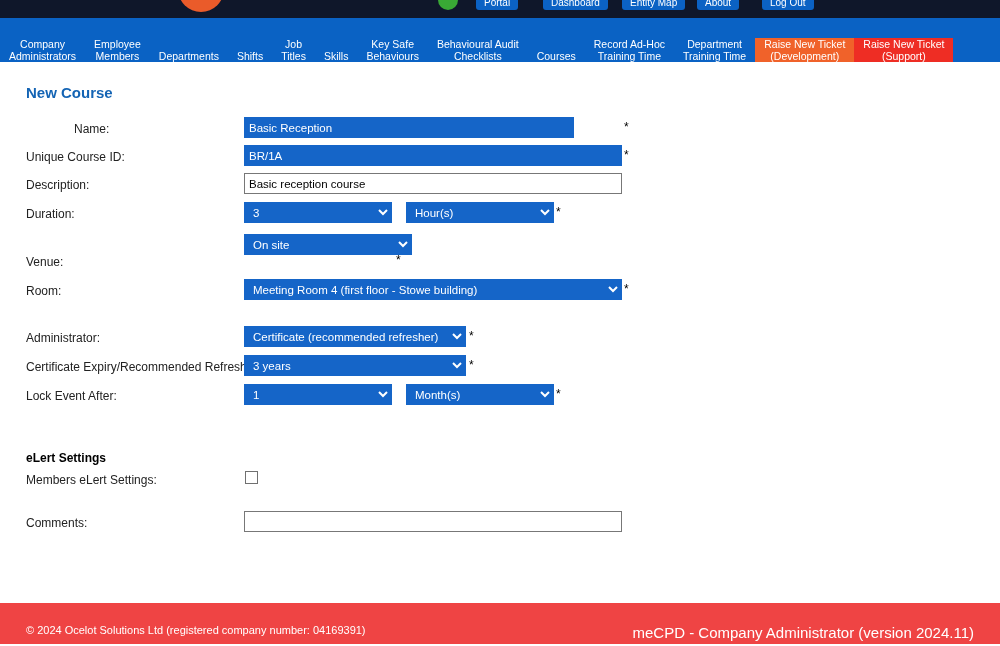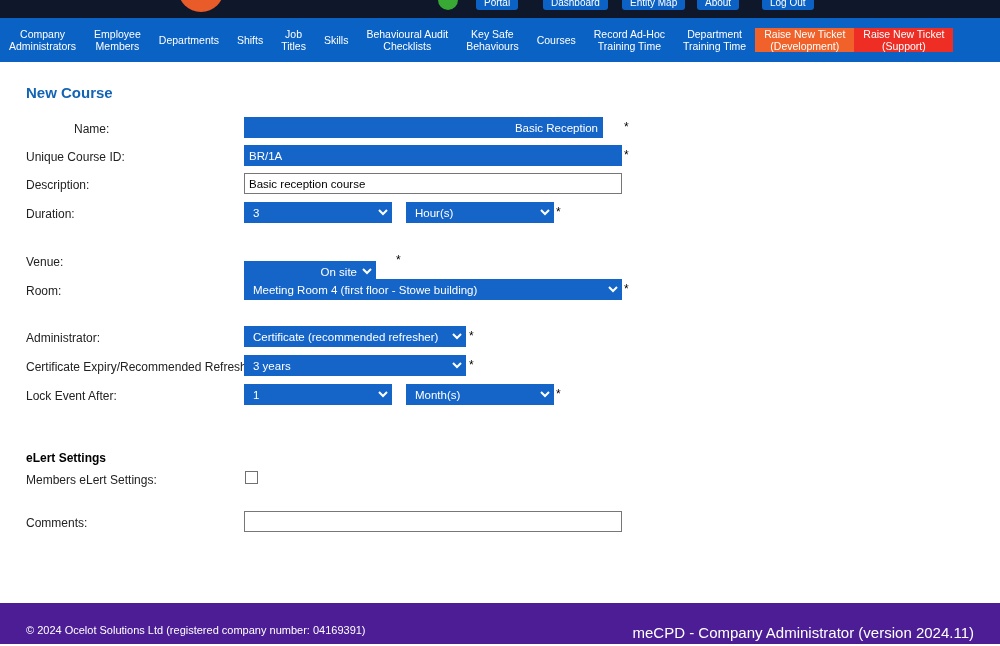--- a/index.html
+++ b/index.html
@@ -45,21 +45,21 @@
     white-space: nowrap;
     padding: 0 8px;
   }
 
   
   .nav {
     position: absolute; top: 18px; left: 0;
     width: 1000px; height: 44px;
     background: #0a62c4;
     display: flex;
-    align-items: center;
+    align-items: flex-end;
   }
   .nav-item {
     flex: 0 0 auto;
     color: #ffffff;
     font-size: 10.5px;
     line-height: 12px;
     text-align: center;
     padding: 0 9px;
     display: flex;
     align-items: center;
@@ -145,21 +145,21 @@
     font-size: 11.5px;
     padding: 3px 9px;
     cursor: pointer;
     font-family: "Liberation Sans", sans-serif;
   }
 
   
   .footer {
     position: absolute; left: 0; top: 603px;
     width: 1000px; height: 41px;
-    background: #4c1d95;
+    background: #ef4444;
   }
   .footer-left {
     position: absolute; left: 26px; top: 21px;
     color: #ffffff; font-size: 11px;
   }
   .footer-right {
     position: absolute; right: 26px; top: 21px;
     color: #ffffff; font-size: 15px;
   }
 </style>
@@ -181,61 +181,61 @@
   <nav class="nav">
     <div class="nav-item">Company
 Administrators</div>
     <div class="nav-item">Employee
 Members</div>
     <div class="nav-item">Departments</div>
     <div class="nav-item">Shifts</div>
     <div class="nav-item">Job
 Titles</div>
     <div class="nav-item">Skills</div>
+    <div class="nav-item">Key Safe
+Behaviours</div>
     <div class="nav-item">Behavioural Audit
 Checklists</div>
-    <div class="nav-item">Key Safe
-Behaviours</div>
     <div class="nav-item">Courses</div>
     <div class="nav-item">Record Ad-Hoc
 Training Time</div>
     <div class="nav-item">Department
 Training Time</div>
     <div class="nav-item orange">Raise New Ticket
 (Development)</div>
     <div class="nav-item red">Raise New Ticket
 (Support)</div>
   </nav>
 
   <div class="content">
 
     <div class="page-title">New Course</div>
 
     <div class="row-label" style="top:60px;margin-left:48px;">Name:</div>
-    <input class="field blue" style="left: 244px; top: 55px; width: 359px; text-align: right;" value="Basic Reception">
+    <input class="field blue" style="left: 244px; top: 55px; width: 330px;" value="Basic Reception">
     <div class="req" style="left:624px; top:58px;">*</div>
 
     <div class="row-label" style="top:88px;">Unique Course ID:</div>
     <input class="field blue" style="left: 244px; top: 83px; width: 378px;" value="BR/1A">
     <div class="req" style="left:624px; top:86px;">*</div>
 
     <div class="row-label" style="top:116px;">Description:</div>
     <input class="field" style="left: 244px; top: 111px; width: 378px;" value="Basic reception course">
 
     <div class="row-label" style="top:145px;">Duration:</div>
     <select class="field blue" style="left:244px; top:140px; width:148px;">
       <option>3</option>
     </select>
     <select class="field blue" style="left:406px; top:140px; width:148px;">
       <option>Hour(s)</option>
     </select>
     <div class="req" style="left:556px; top:143px;">*</div>
 
     <div class="row-label" style="top:193px;">Venue:</div>
-    <select class="field blue" style="left:244px; top:199px; width:132px;text-align:right;">
+    <select class="field blue" style="left:244px; top:172px; width:168px;">
       <option>On site</option>
     </select>
     <div class="req" style="left:396px; top:191px;">*</div>
 
     <div class="row-label" style="top:222px;">Room:</div>
     <select class="field blue" style="left:244px; top:217px; width:378px;">
       <option>Meeting Room 4 (first floor - Stowe building)</option>
     </select>
     <div class="req" style="left:624px; top:220px;">*</div>
 

